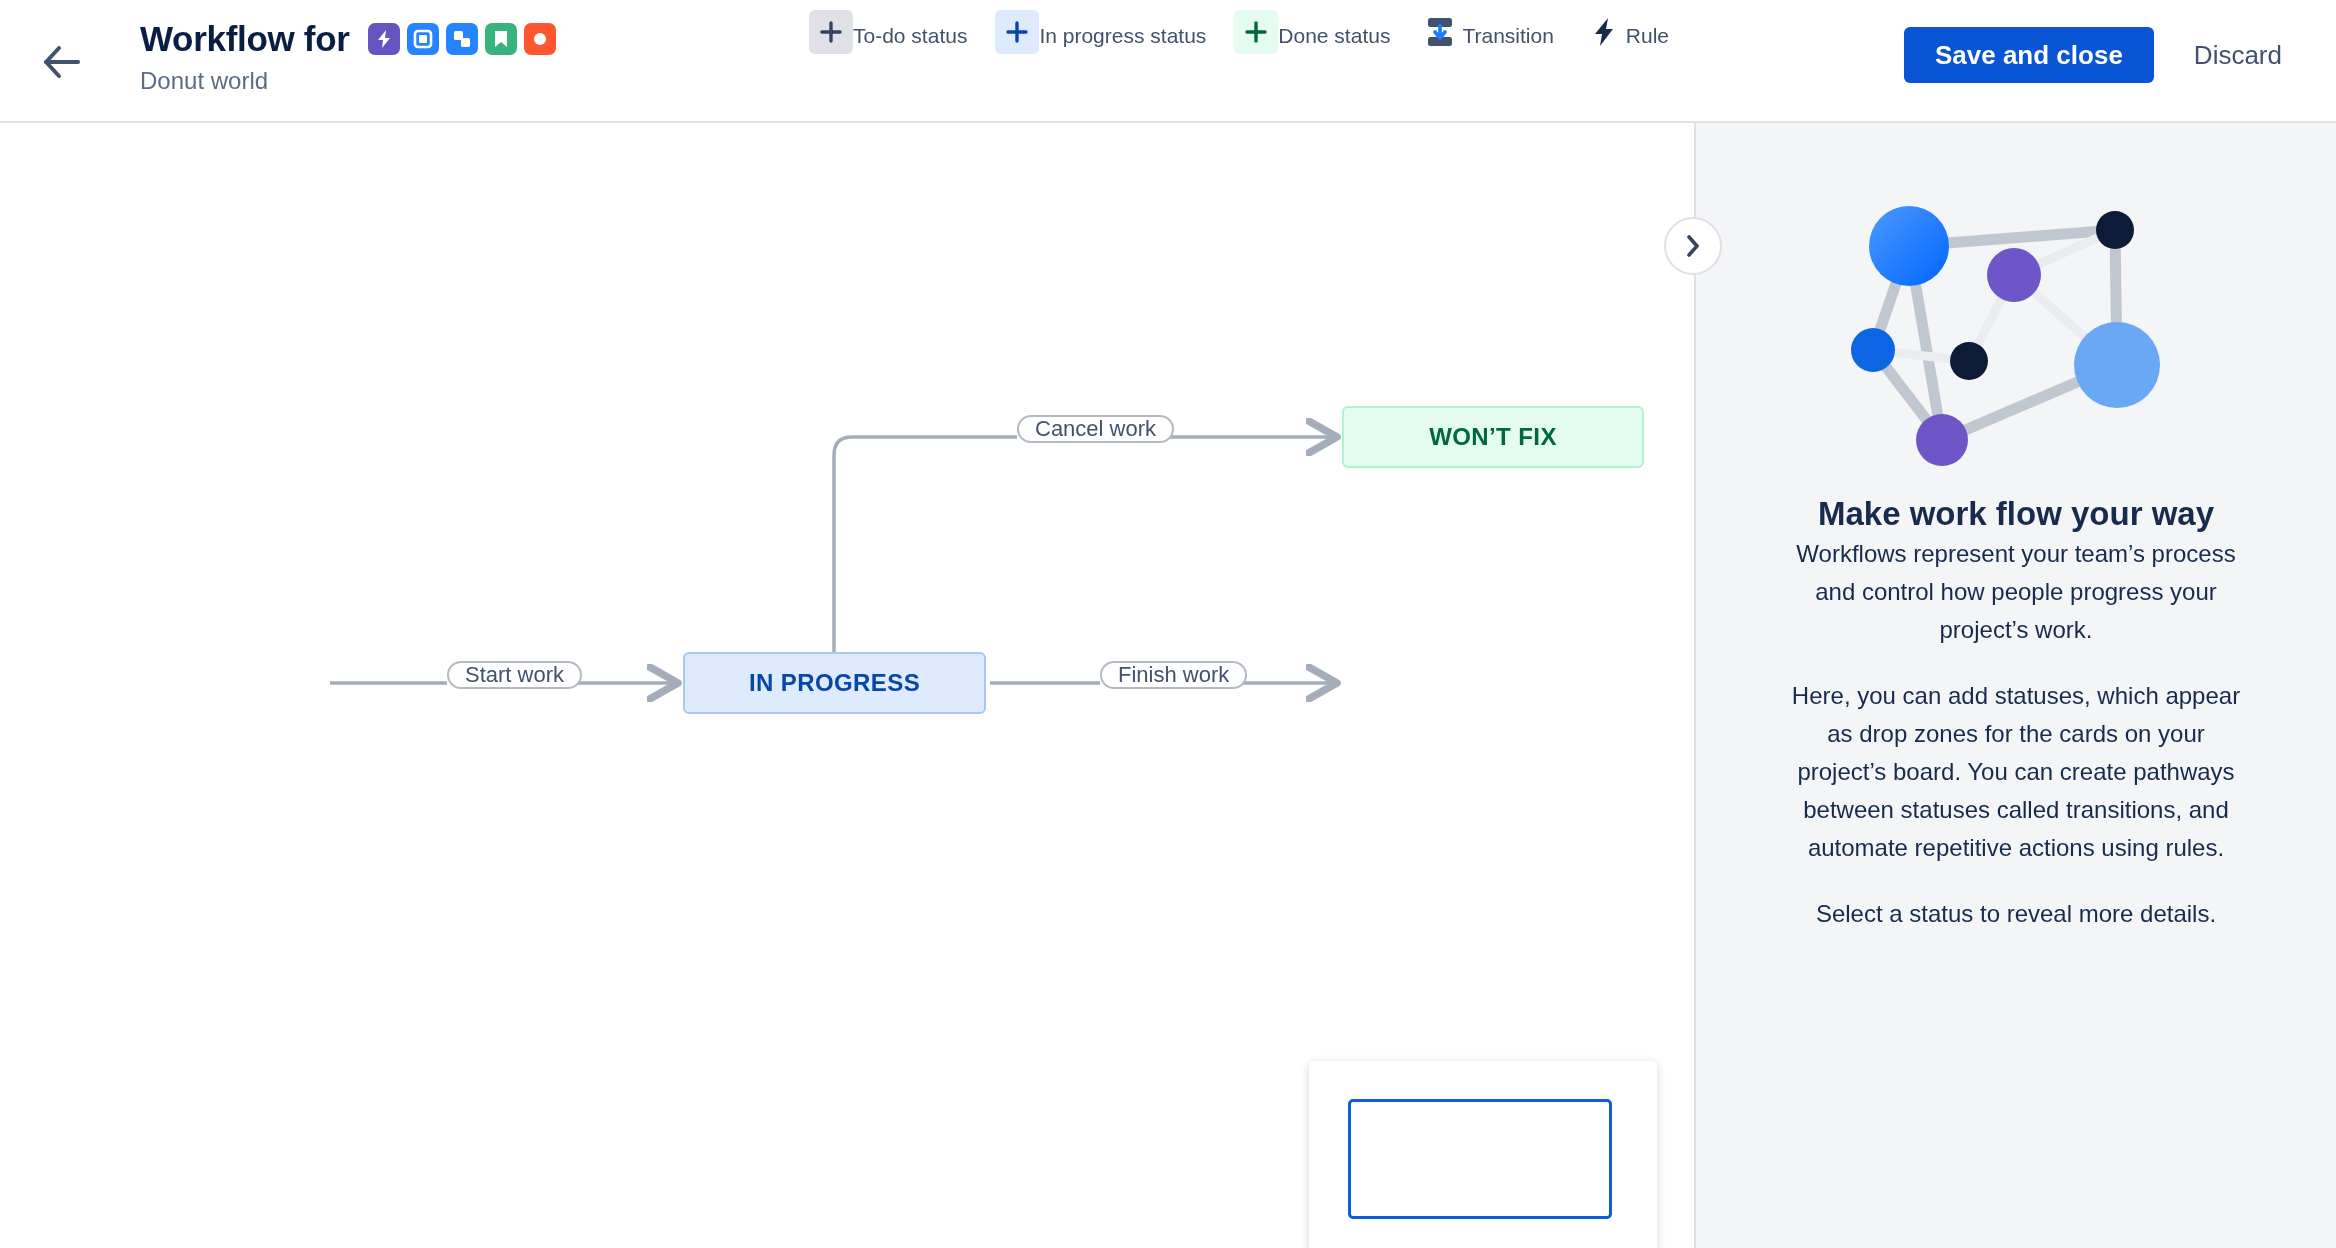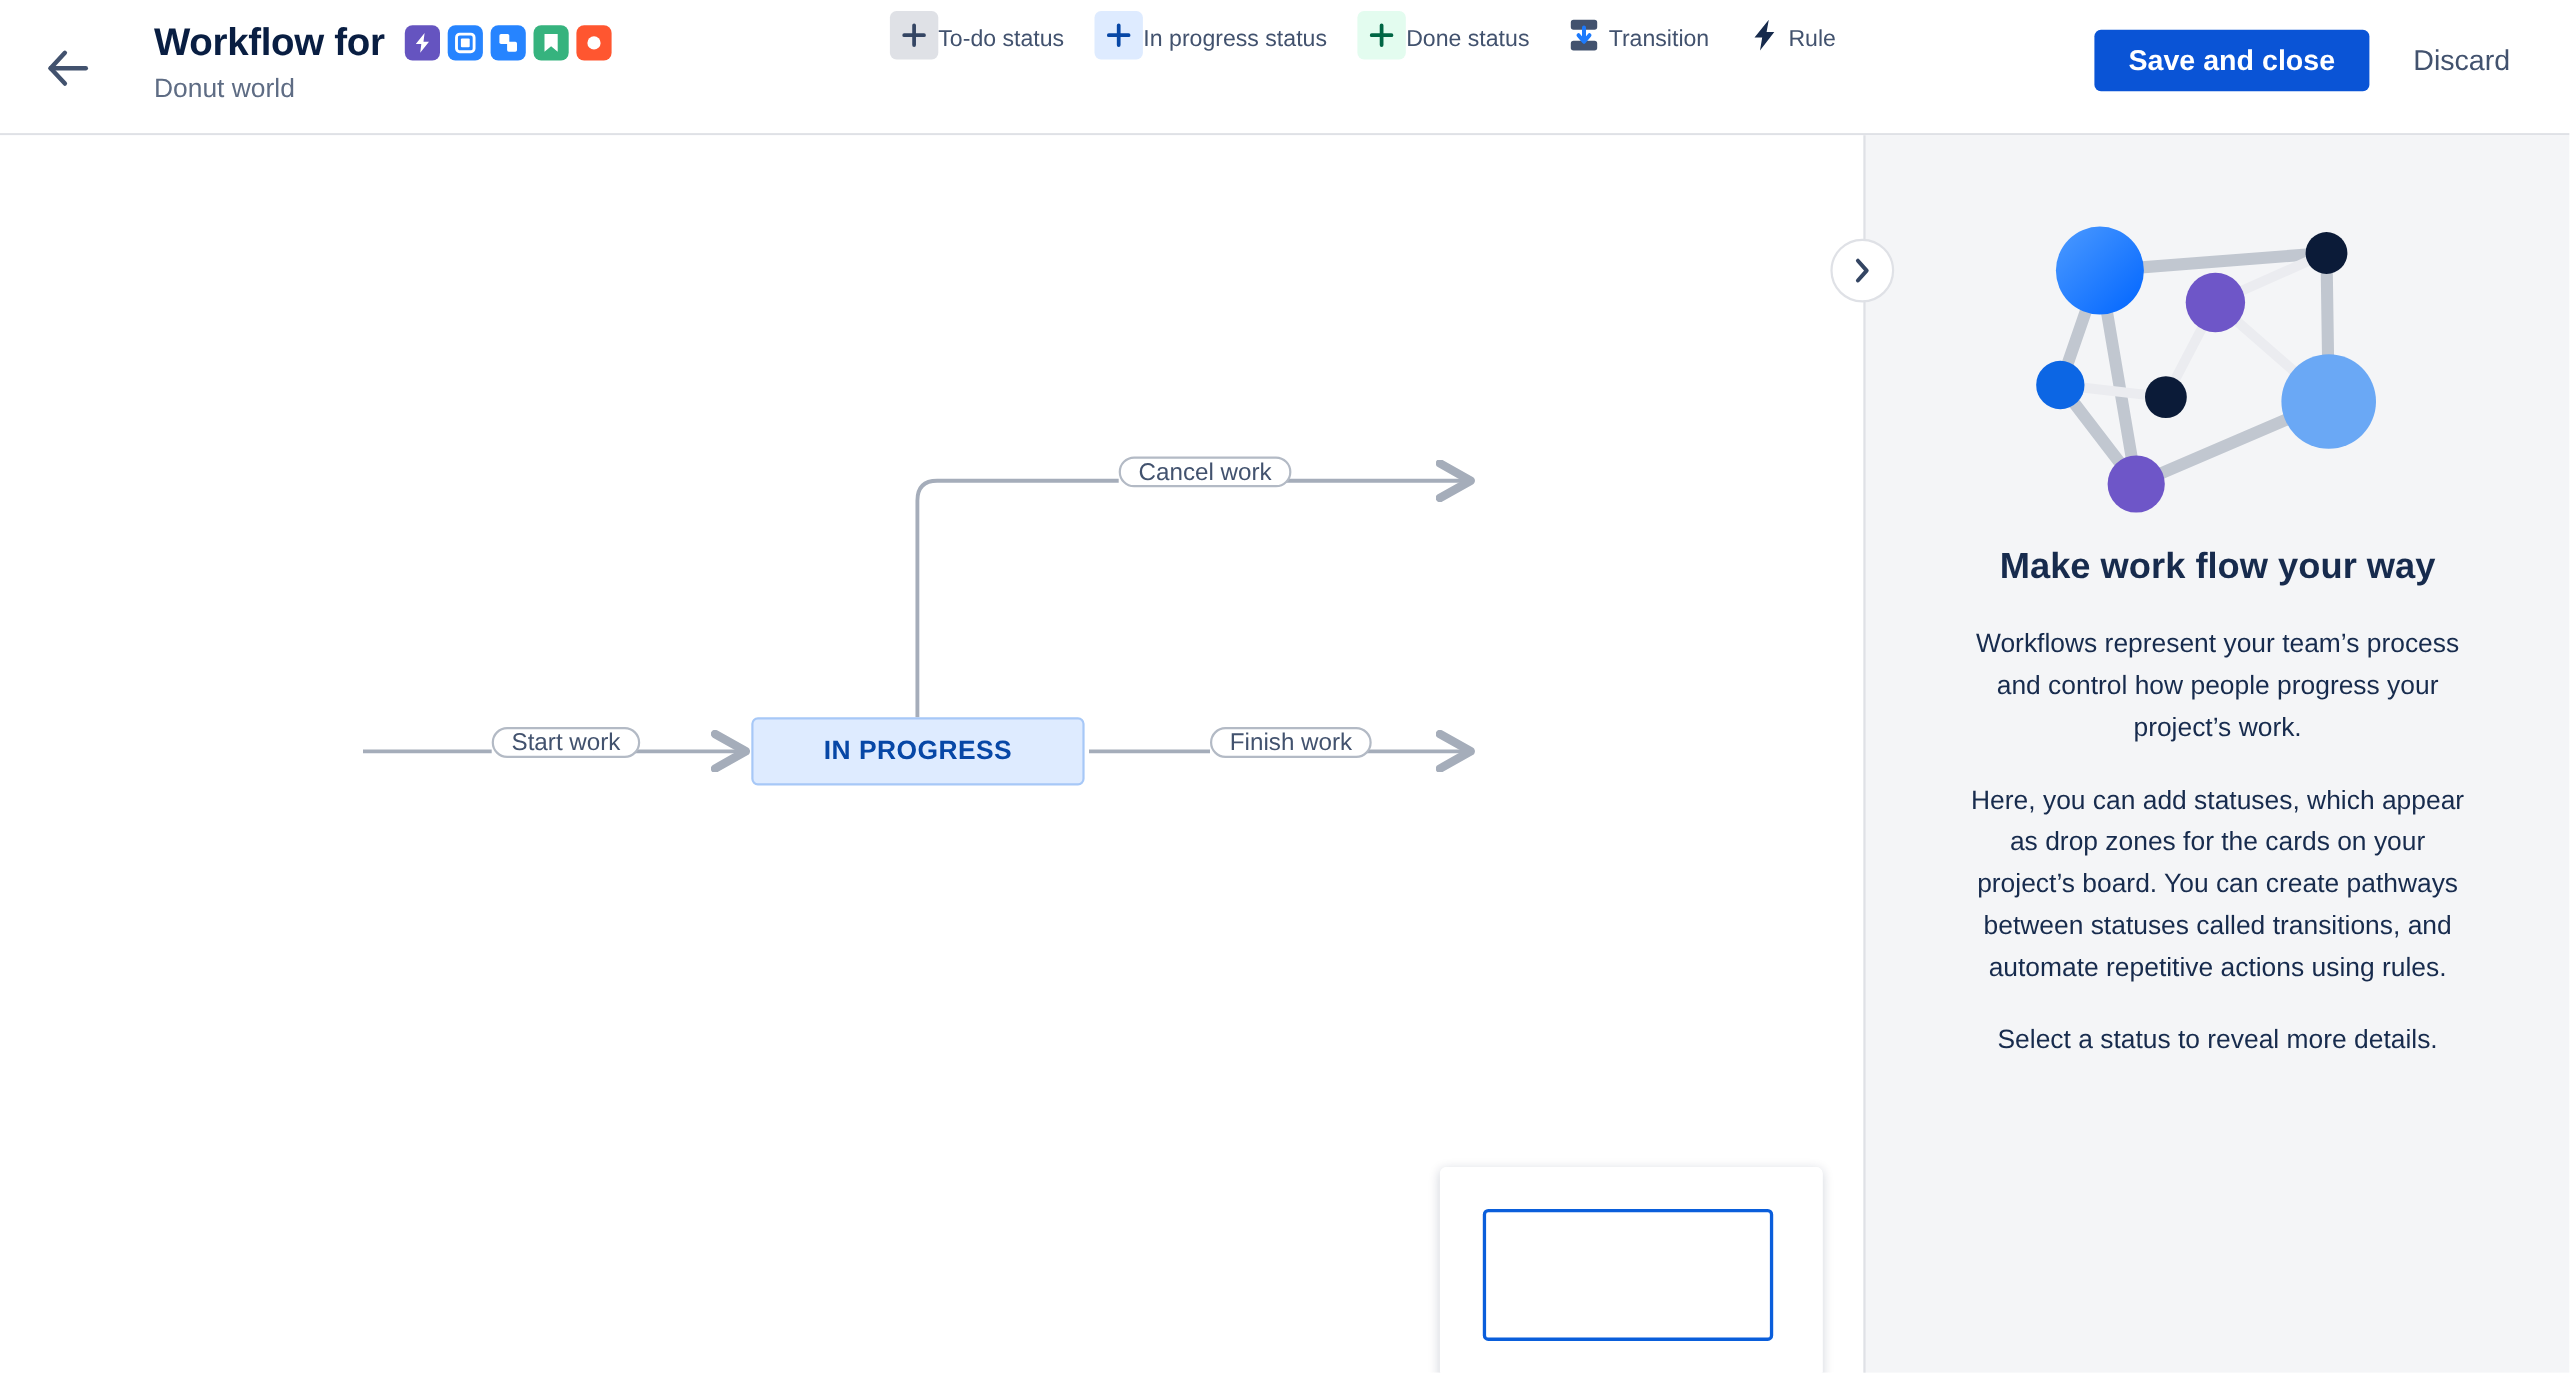--- a/index.html
+++ b/index.html
@@ -133,21 +133,21 @@
     width: 642px; height: 1125px;
     background: #F4F5F7;
     border-left: 2px solid #DFE1E6;
     display: flex; flex-direction: column; align-items: center;
     padding: 60px 44px 0 44px;
     text-align: center;
   }
   .panel-illustration { width: 330px; height: 300px; margin-bottom: 10px; }
   .panel-heading {
     font-size: 33px; font-weight: bold; color: #172B4D;
-    line-height: 42px; margin-bottom: 32px;
+    line-height: 42px; 
   }
   .panel-para {
     font-size: 24px; color: #172B4D; line-height: 38px;
     margin-bottom: 28px; max-width: 470px;
   }
 </style>
 </head>
 <body>
 
 <div id="app">
@@ -269,20 +269,23 @@
 
       <line x1="990" y1="560" x2="1100" y2="560" stroke="#A5ADBA" stroke-width="3.5"></line>
       <line x1="1230" y1="560" x2="1337" y2="560" stroke="#A5ADBA" stroke-width="3.5" marker-end="url(#arw)"></line>
 
       <path d="M834 529 L834 332 Q834 314 852 314 L1017 314" stroke="#A5ADBA" stroke-width="3.5" fill="none"></path>
       <line x1="1147" y1="314" x2="1337" y2="314" stroke="#A5ADBA" stroke-width="3.5" marker-end="url(#arw)"></line>
     </svg>
 
     <div class="node inprogress" style="left:683px; top:529px; width:303px;">
       <span>IN PROGRESS</span>
+    </div>
+    <div class="node done" style="left:1342px; top:283px; width:302px;">
+      <span>WON’T FIX</span>
     </div>
 
     <div class="pill" style="left:447px; top:538px;">
       <span>Start work</span>
     </div>
     <div class="pill" style="left:1100px; top:538px;">
       <span>Finish work</span>
     </div>
     <div class="pill" style="left:1017px; top:292px;">
       <span>Cancel work</span>

